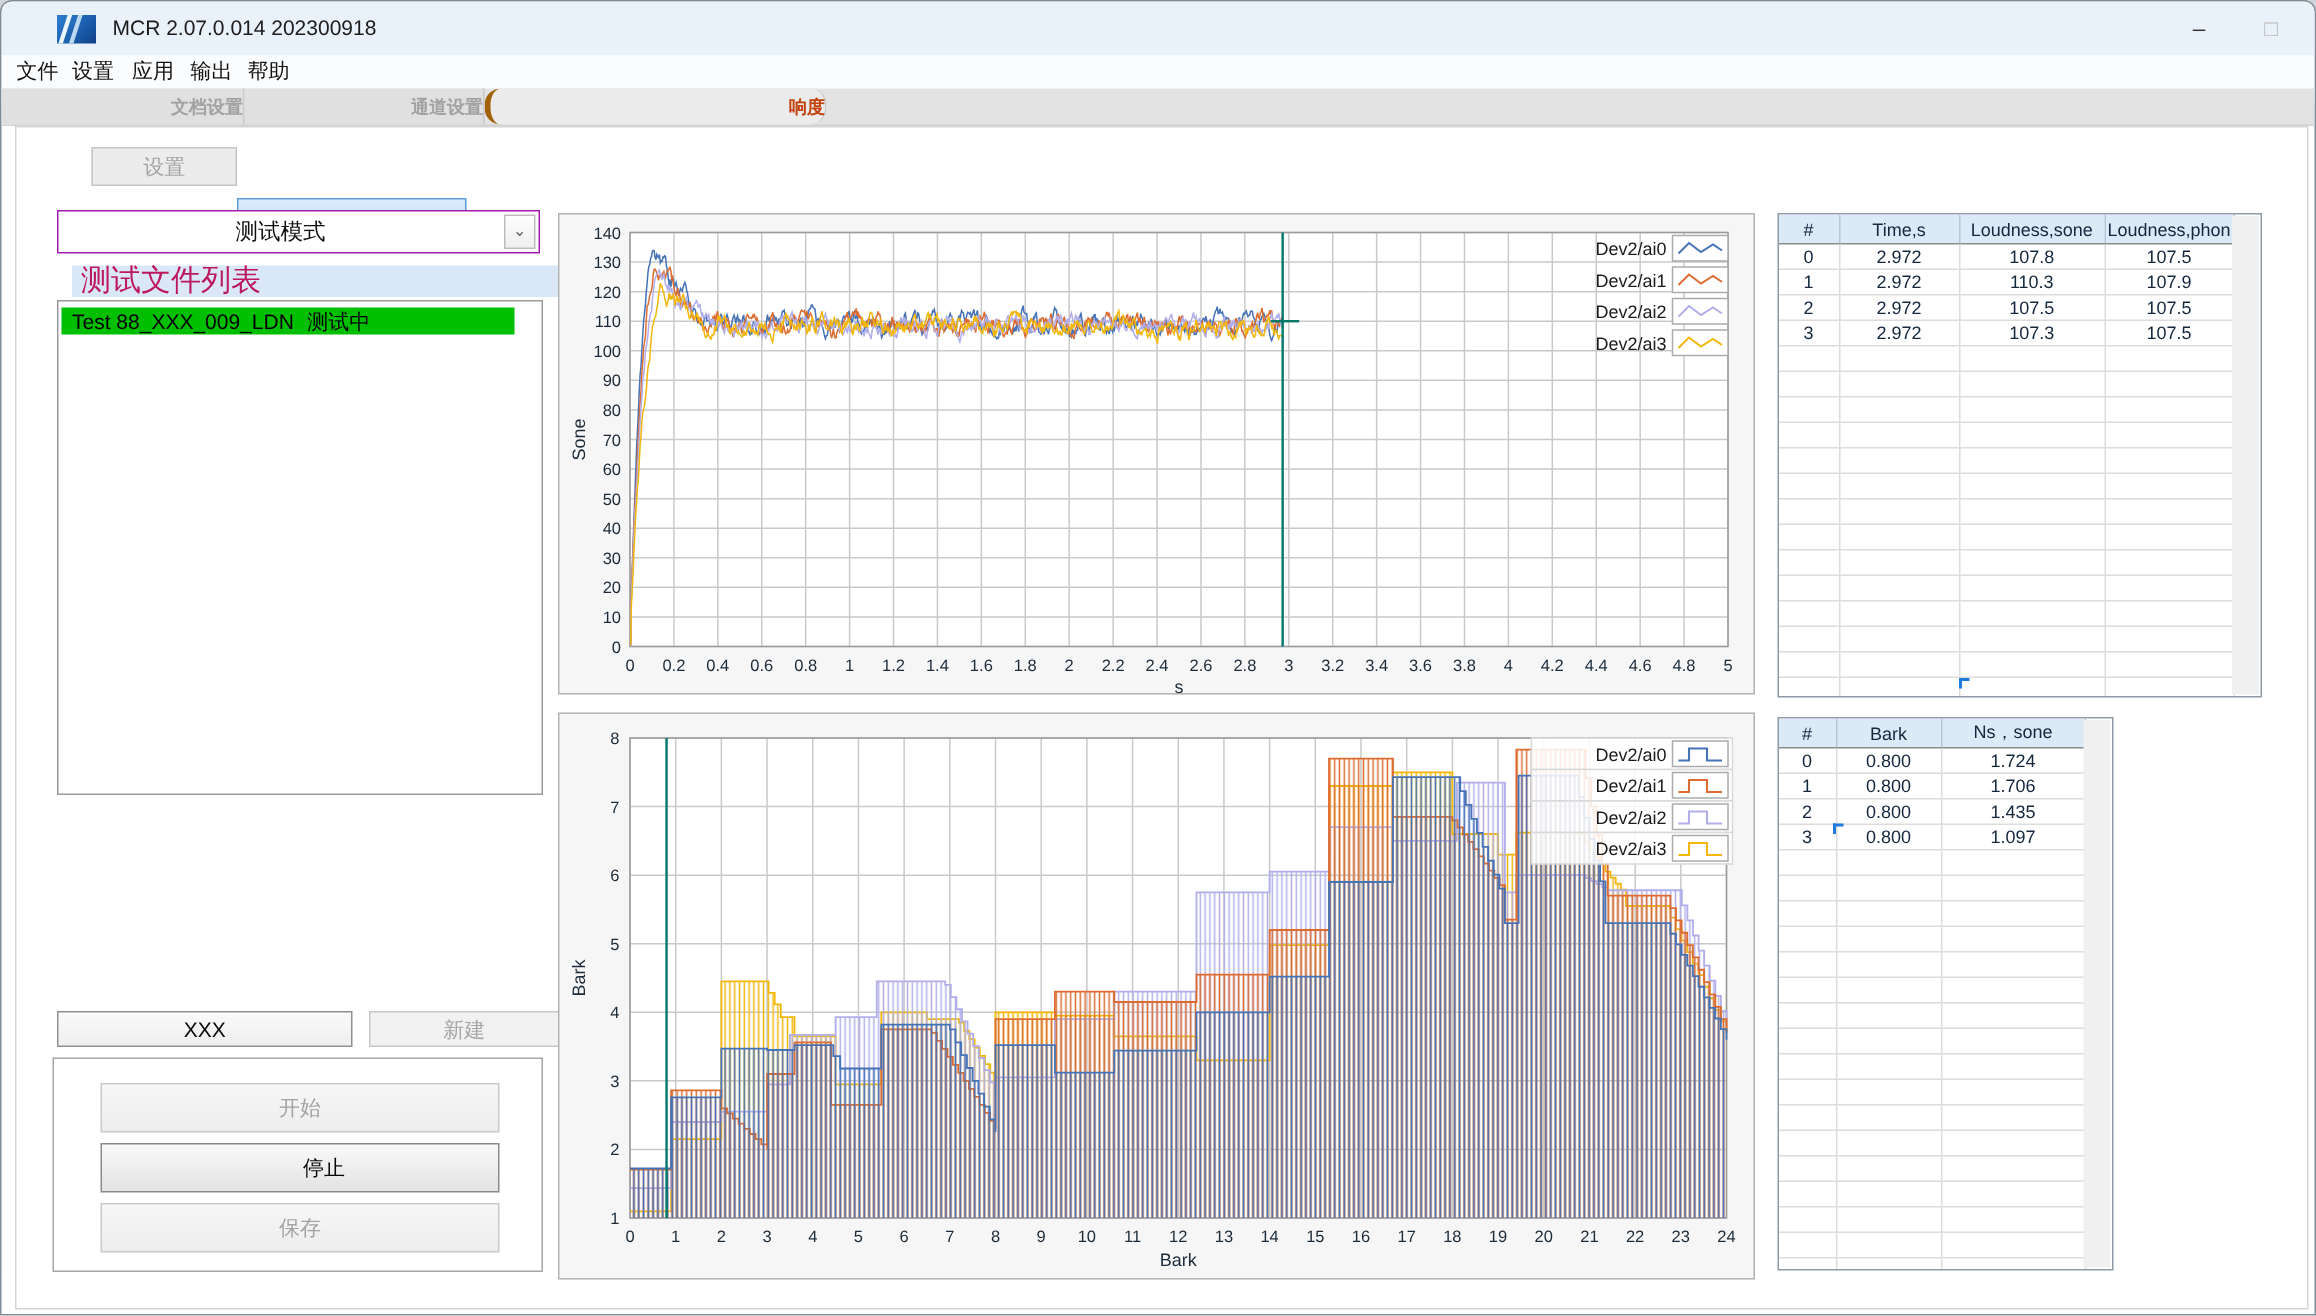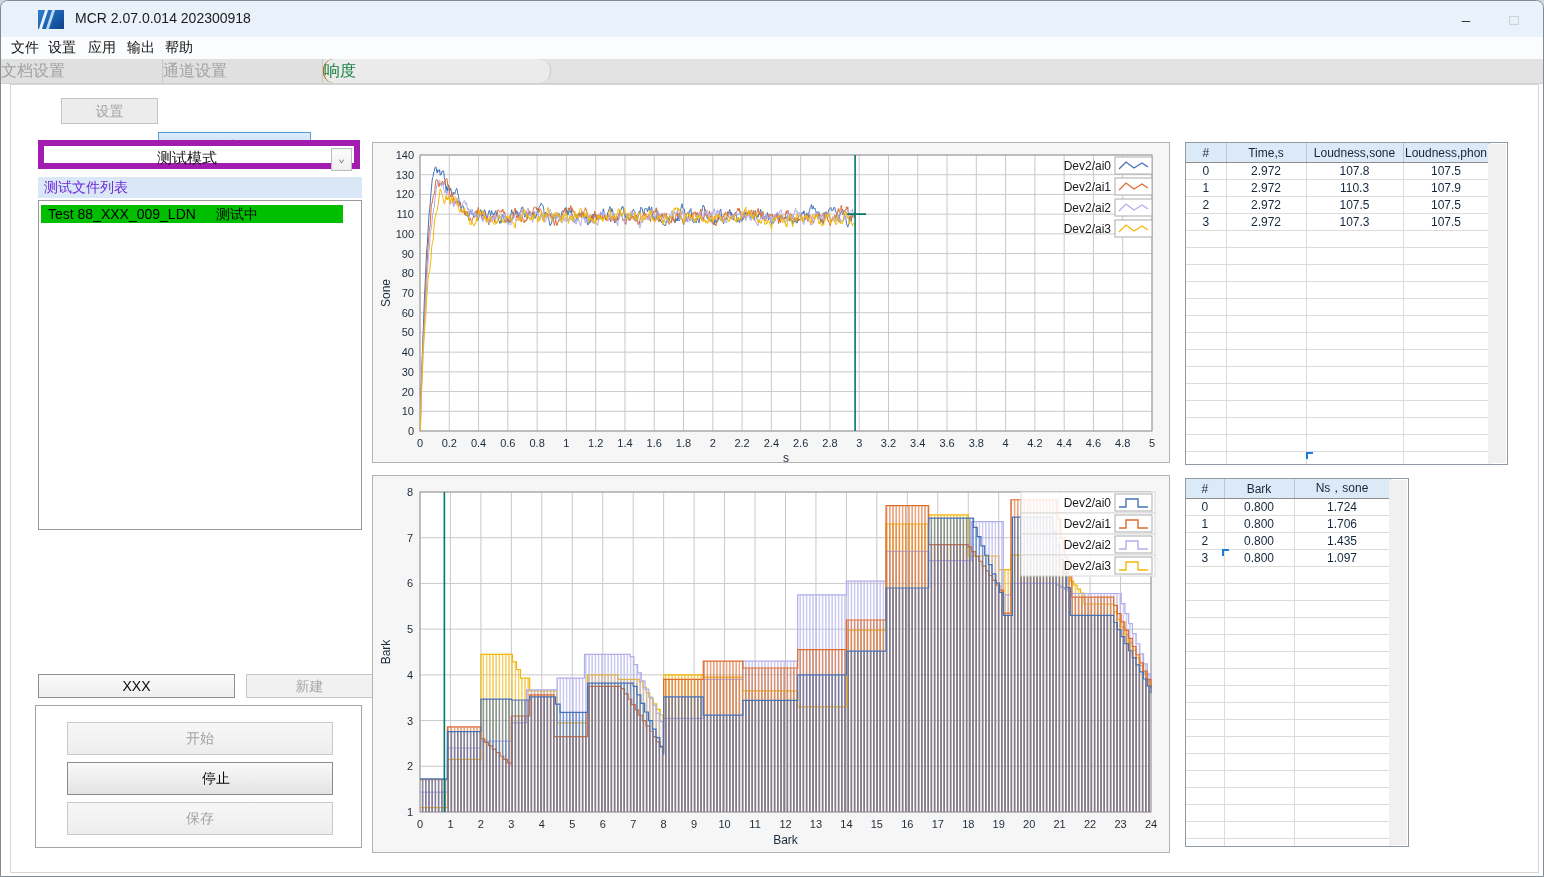--- a/index.html
+++ b/index.html
@@ -10,37 +10,37 @@
   .appicon:before{content:"";position:absolute;left:4px;top:0;width:3px;height:100%;background:#eaf3fc;transform:skewX(-18deg);}
   .appicon:after{content:"";position:absolute;left:11px;top:0;width:3px;height:100%;background:#bcd8f0;transform:skewX(-18deg);}
   .title-text{position:absolute;left:74px;top:9px;font-size:14px;color:#1b1b1b;}
   .winbtn{position:absolute;top:8px;width:22px;height:22px;color:#333;font-size:15px;text-align:center;line-height:22px;}
   .btn-min{right:110px;} .btn-max{right:62px;color:#b9b9b9;} .btn-close{right:17px;}
   
   .menubar{position:absolute;left:0;top:36px;width:100%;height:32px;background:#fbfcfe;font-size:14px;color:#111;}
   .menu-item{position:absolute;top:2px;}
   
   .tabstrip{position:absolute;left:0;top:58px;width:100%;height:24px;background:#e3e3e3;border-bottom:1px solid #d2d2d2;}
-  .tab{position:absolute;top:0;height:24px;line-height:24px;text-align:left;font-size:16px;color:#a2a2a2;background:#e0e0e0;border-right:1px solid #c9c9c9;box-sizing:border-box;}
-  .tab.active{background:#ebebeb;color:#15803d;border-left:1px solid #a16207;border-radius:11px;}
+  .tab{position:absolute;top:0;height:24px;line-height:24px;text-align:right;font-size:12px;color:#a2a2a2;background:#e0e0e0;border-right:1px solid #c9c9c9;box-sizing:border-box;font-weight:bold;}
+  .tab.active{background:#ebebeb;color:#c2410c;border-left:4px solid #a16207;border-radius:11px;}
   
   .content{position:absolute;left:9px;top:83px;width:1527px;height:787px;background:#ffffff;border:1px solid #d5d5d5;}
   
   .subtab{position:absolute;box-sizing:border-box;text-align:center;font-size:14px;}
   .subtab-settings{left:50px;top:13px;width:97px;height:26px;line-height:24px;background:#ececec;border:1px solid #c4c4c4;color:#a4a4a4;}
   .subtab-measure{left:147px;top:12px;width:153px;height:28px;line-height:26px;background:linear-gradient(#dcecfb,#badaf5);border:1px solid #5b9bd5;color:#1a1a1a;margin-top:35px;}
   
-  .dropdown{position:absolute;left:27px;top:55px;width:322px;height:29px;background:#fff;border:6px solid #a21caf;box-sizing:border-box;font-family:Liberation Mono, monospace;}
+  .dropdown{position:absolute;left:27px;top:55px;width:322px;height:29px;background:#fff;border:1px solid #a21caf;box-sizing:border-box;}
   .dropdown .dd-label{position:absolute;left:0;right:24px;top:0;height:100%;text-align:center;line-height:27px;font-size:15px;color:#111;}
   .dd-arrow{position:absolute;right:2px;top:2px;width:21px;height:23px;background:linear-gradient(#fdfdfd,#efeff1);border:1px solid #bcbcbc;box-sizing:border-box;color:#666;font-size:11px;text-align:center;line-height:21px;}
-  .list-header{position:absolute;left:27px;top:92px;width:324px;height:21px;background:#d9e7f6;font-size:14px;line-height:21px;color:#6d28d9;padding-left:6px;box-sizing:border-box;}
+  .list-header{position:absolute;left:37px;top:92px;width:324px;height:21px;background:#d9e7f6;font-size:20px;line-height:21px;color:#be185d;padding-left:6px;box-sizing:border-box;}
   .listbox{position:absolute;left:27px;top:115px;width:324px;height:330px;background:#fff;border:1px solid #9a9a9a;box-sizing:border-box;}
   .list-item-active{position:absolute;left:2px;top:4px;width:302px;height:18px;background:#00bf00;color:#000;font-size:14px;line-height:18px;display:flex;}
   .list-item-active .name{margin-left:7px;}
-  .list-item-active .status{margin-left:20px;text-align:center;}
+  .list-item-active .status{margin-left:9px;text-align:center;}
   .btn{position:absolute;box-sizing:border-box;text-align:center;font-size:14px;}
   .btn-xxx{left:27px;top:589px;width:197px;height:24px;line-height:22px;background:linear-gradient(#fafafa,#eeeeee);border:1px solid #8f8f8f;color:#0a0a0a;}
   .btn-new{left:224px;top:589px;width:127px;height:24px;line-height:22px;background:#f1f1f1;border:1px solid #c6c6c6;color:#a6a6a6;margin-left:11px;}
   .groupbox{position:absolute;left:24px;top:620px;width:327px;height:143px;background:#fff;border:1px solid #a5a5a5;box-sizing:border-box;}
   .gbtn{position:absolute;left:31px;width:266px;height:33px;line-height:31px;text-align:center;font-size:14px;box-sizing:border-box;}
   .gbtn.disabled{background:linear-gradient(#f7f7f7,#ededed);border:1px solid #c9c9c9;color:#a3a3a3;}
   .gbtn.enabled{background:linear-gradient(#f9f9f9,#e3e3e3);border:1px solid #8a8a8a;color:#050505;}
   .gbtn-start{top:16px;} .gbtn-stop{top:56px;padding-left:32px;} .gbtn-save{top:96px;}
   
   .chart-panel{position:absolute;background:#f6f6f6;border:1px solid #b3b3b3;box-sizing:border-box;}

